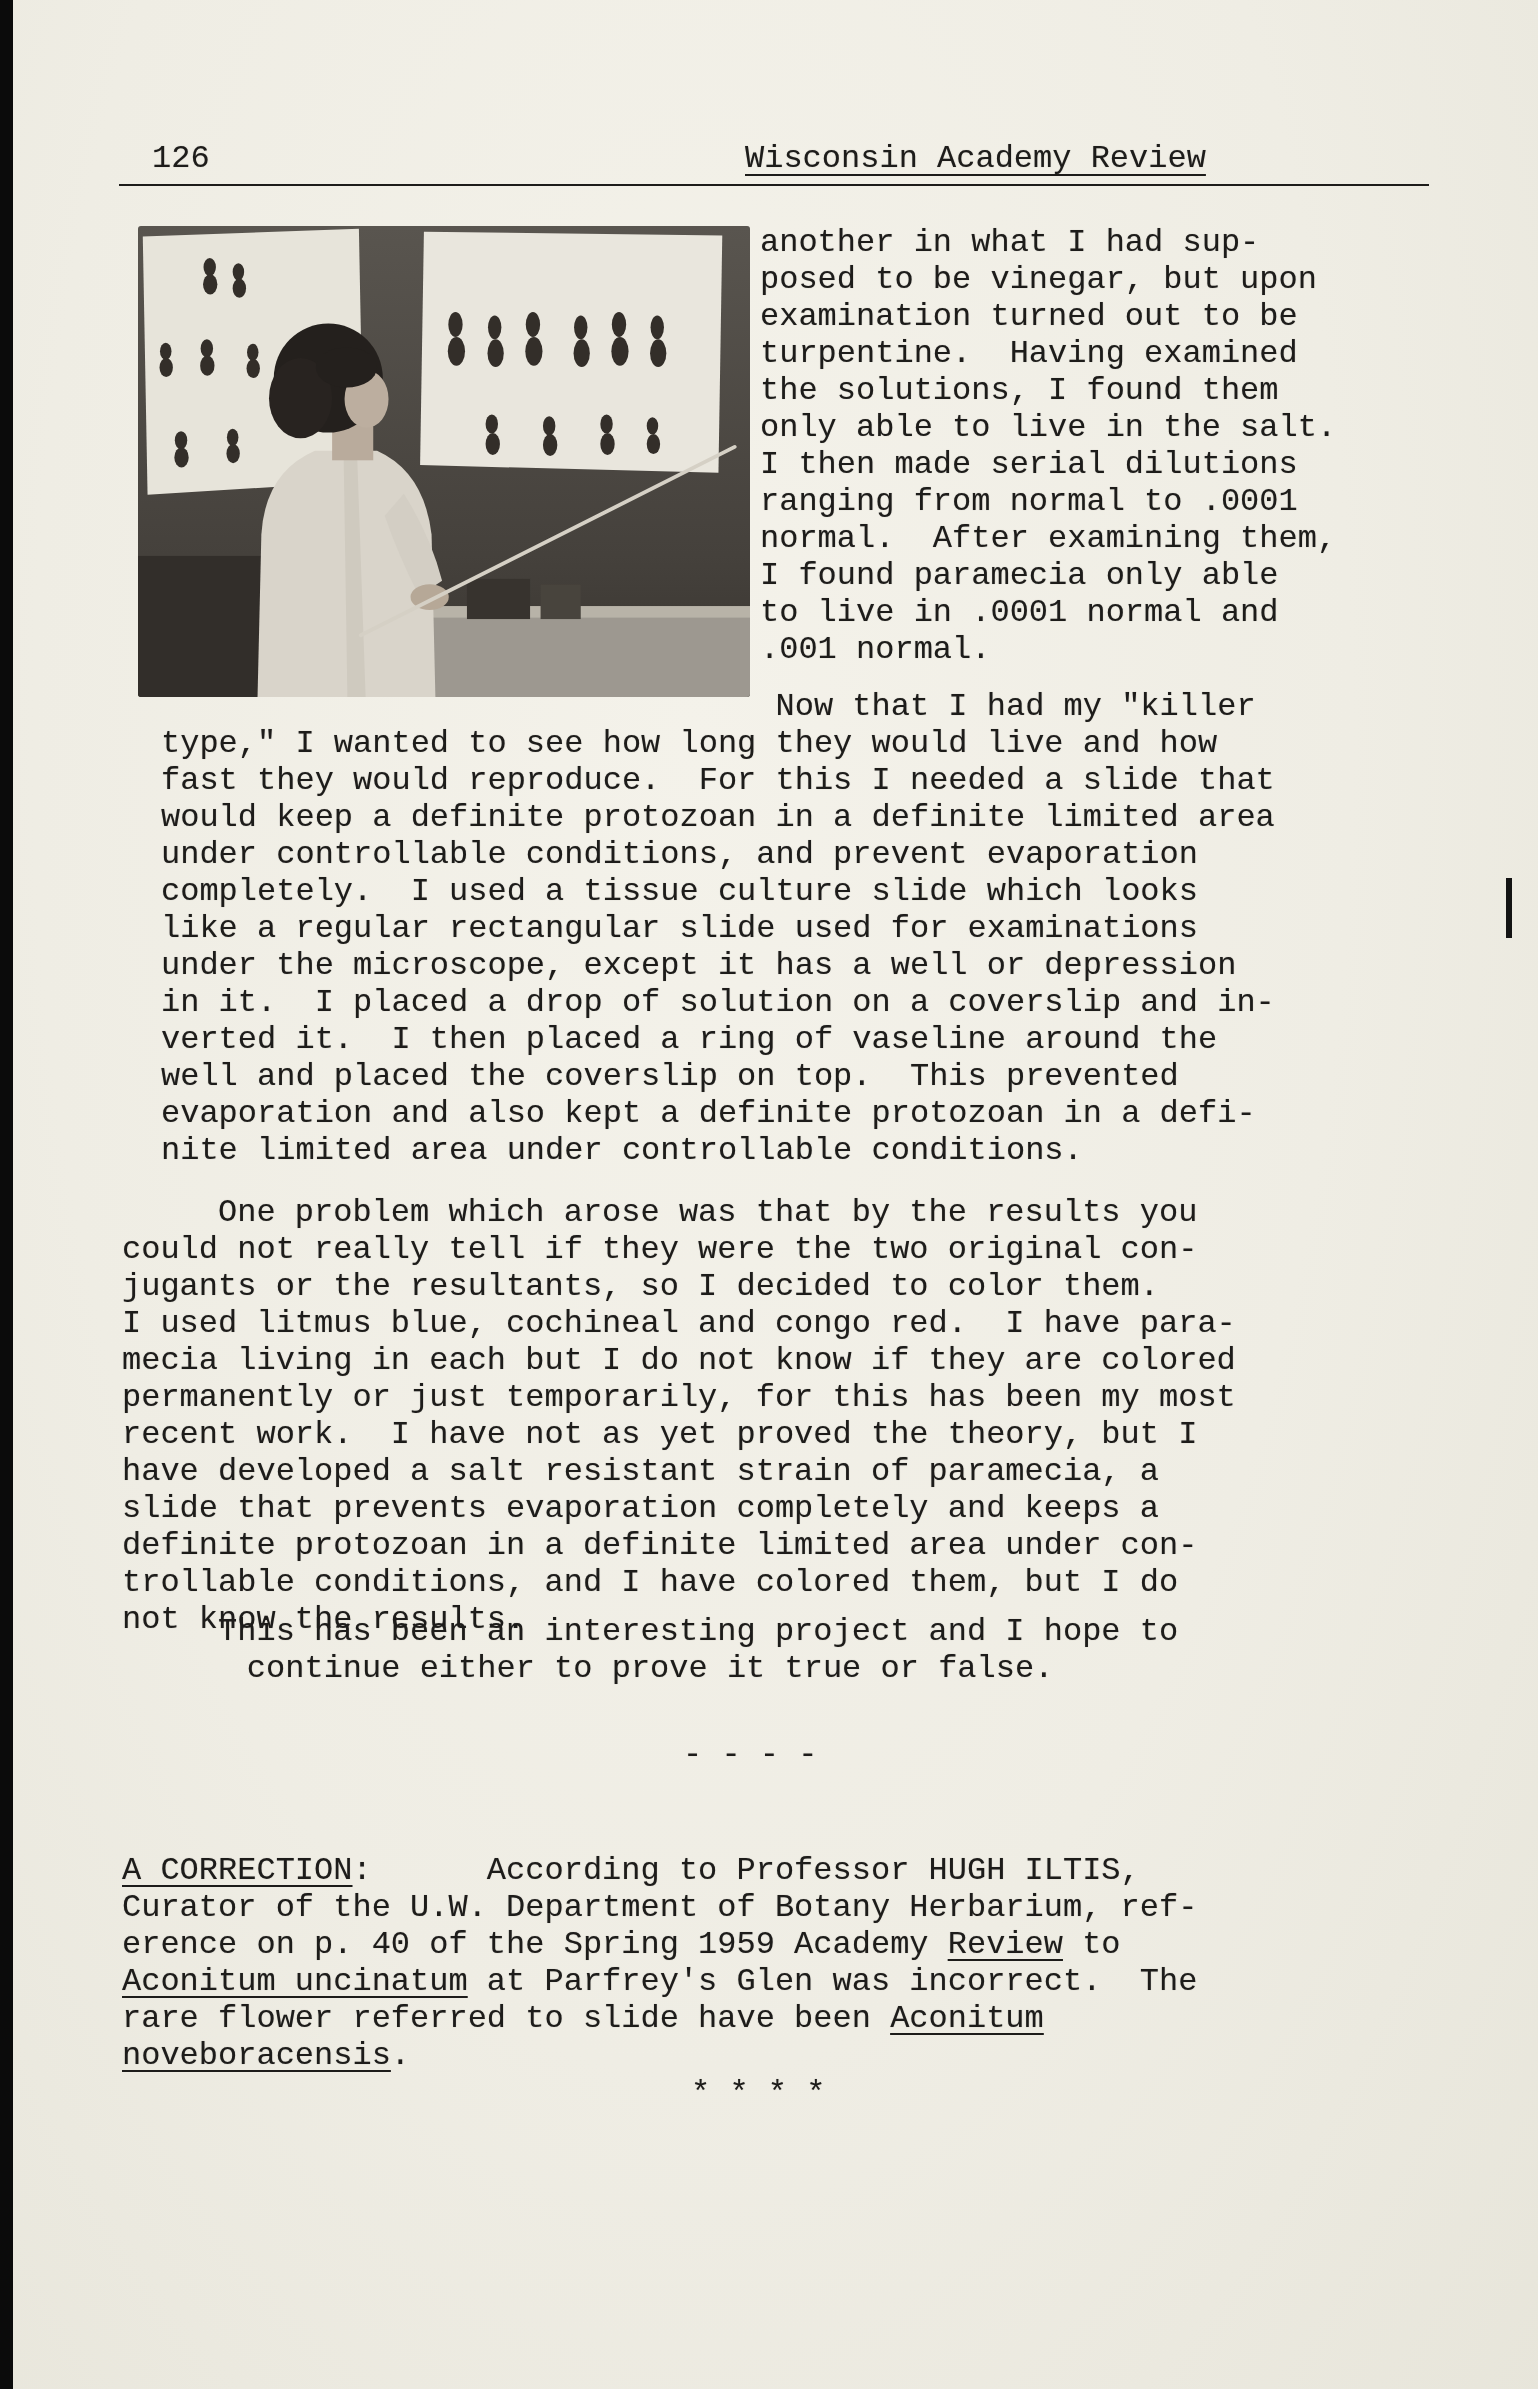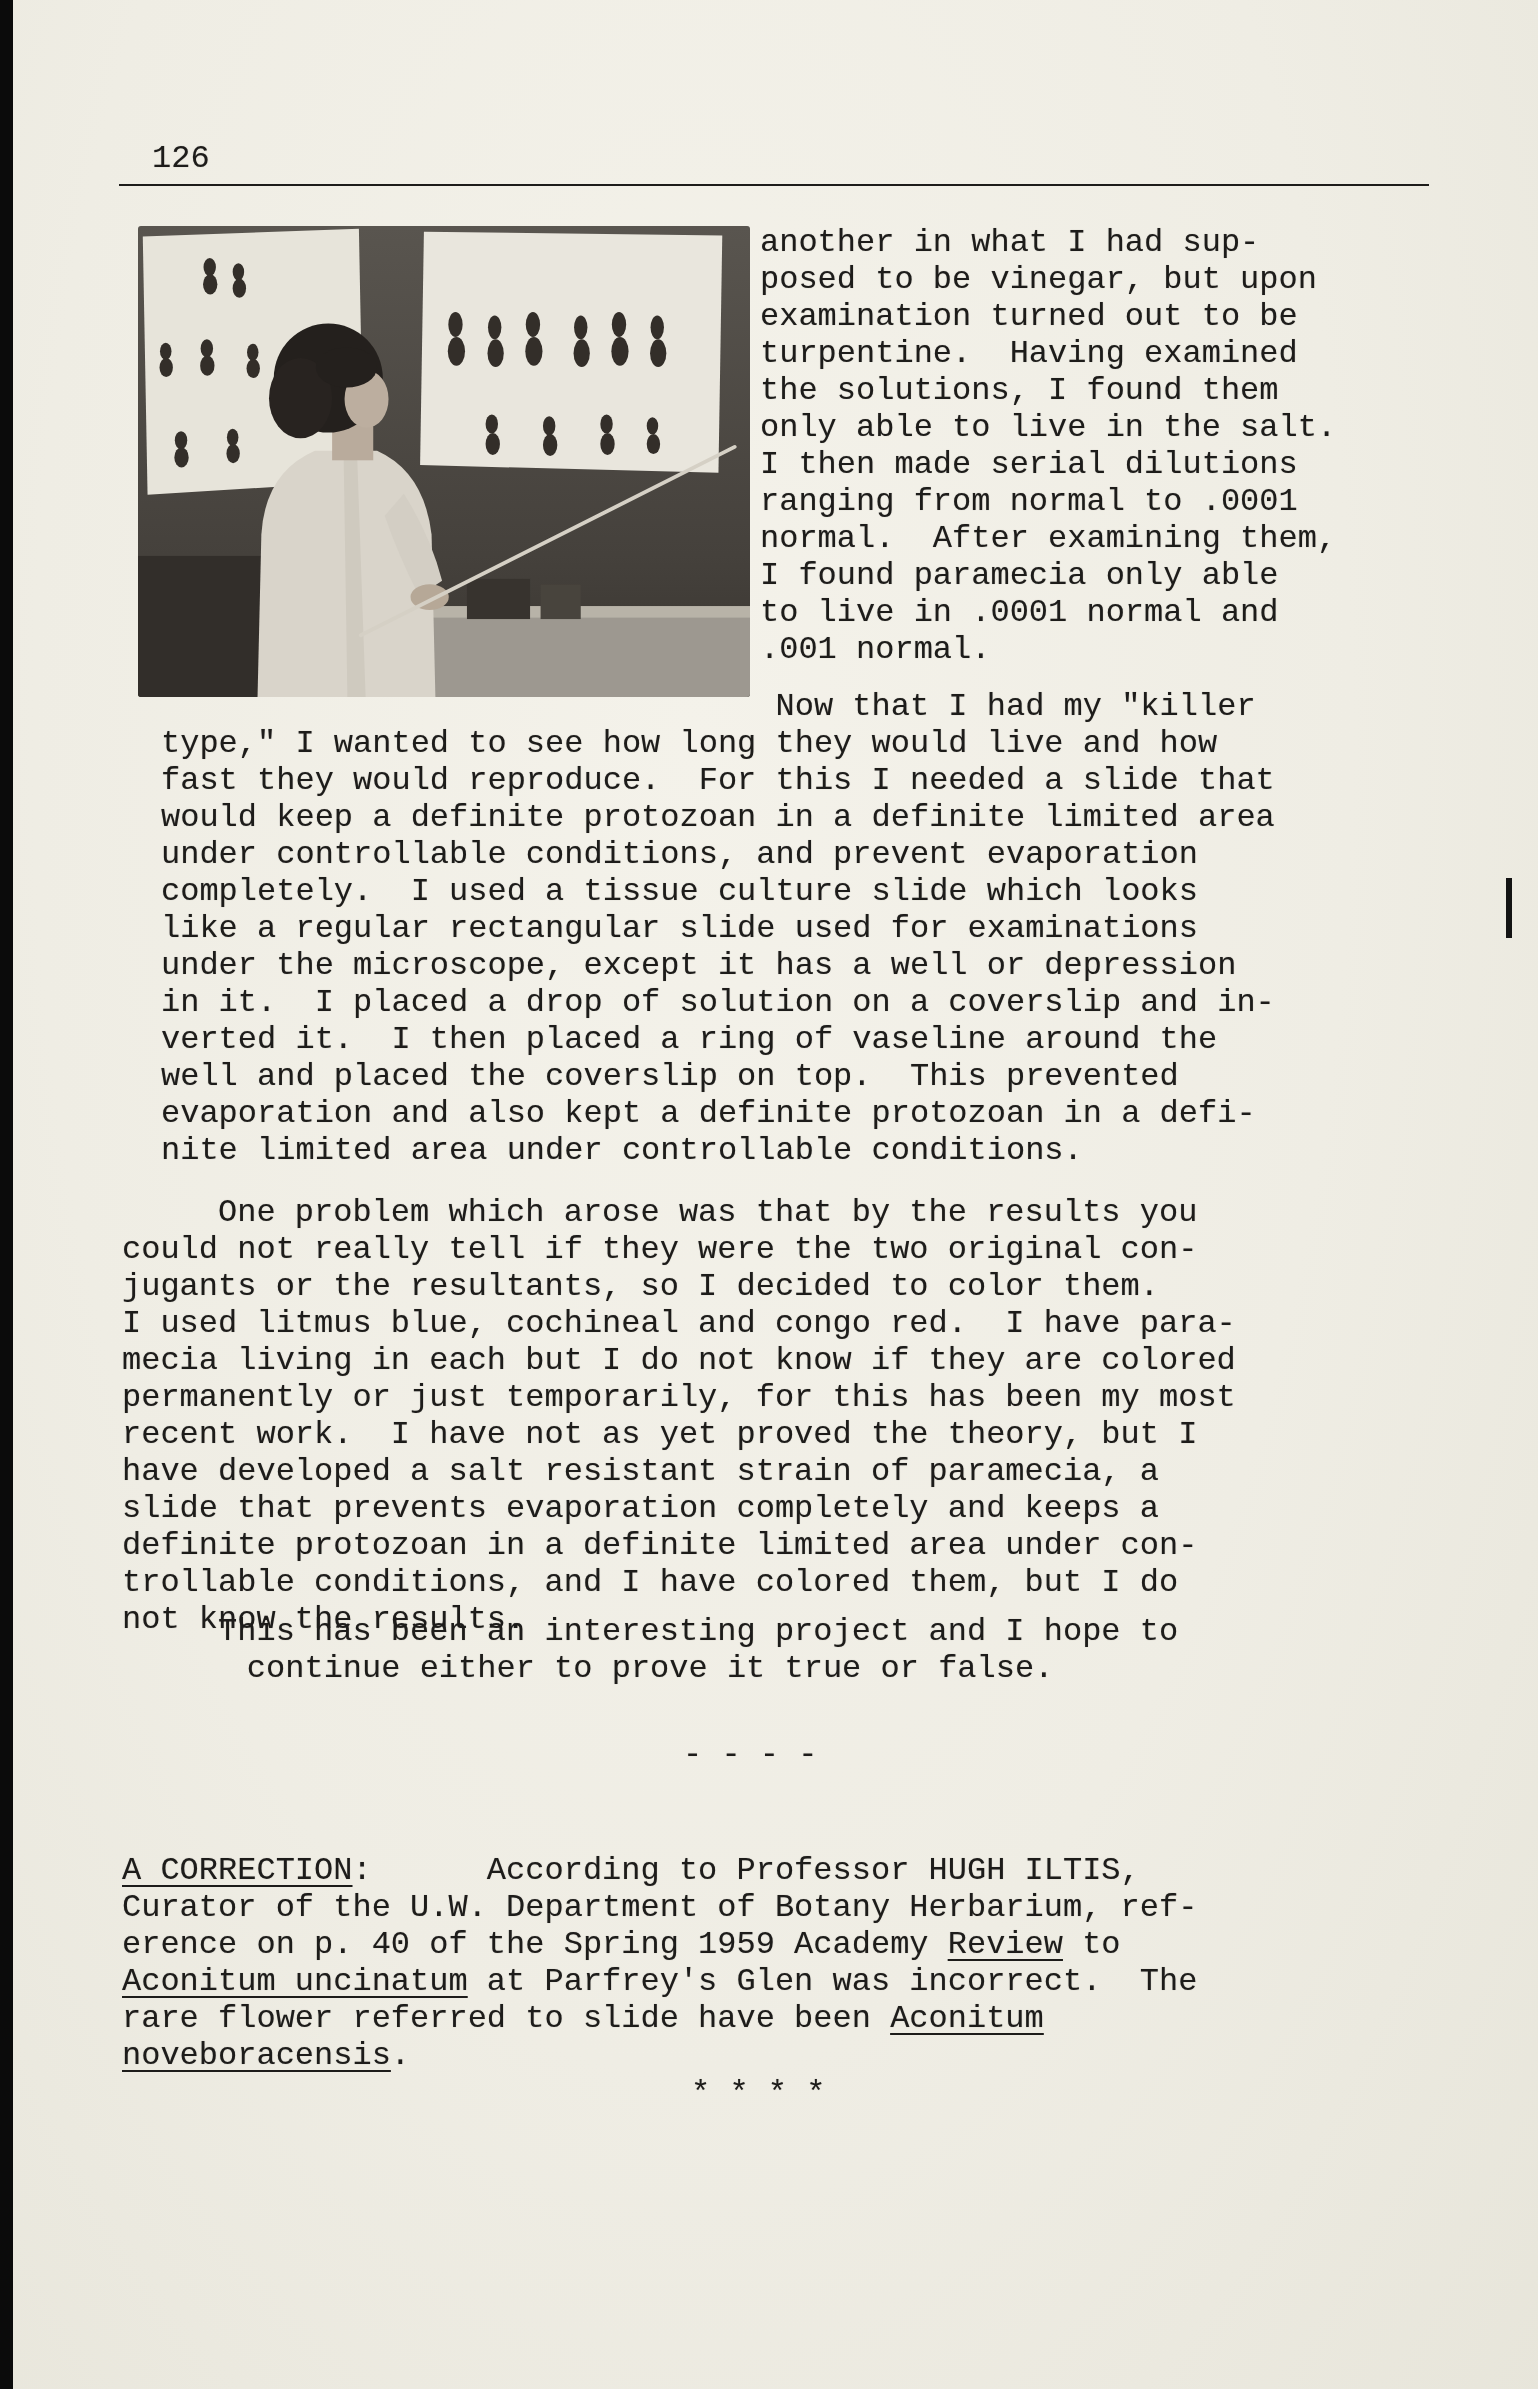--- a/index.html
+++ b/index.html
@@ -51,20 +51,21 @@
 
   .edge-left      { position: absolute; left: 0; top: 0; width: 13.4px; height: 100%; background: #0b0b0b; }
   .artifact-right { position: absolute; left: 1506px; top: 878px; width: 5.7px; height: 60px; background: #131313; }
 </style>
 </head>
 <body>
 
 <div class="page">
 
   <div class="txt page-number">126</div>
+  <div class="txt journal-title">Wisconsin Academy Review</div>
   <div class="header-rule"></div>
 
   <div class="photo">
     <svg viewBox="0 0 1280 985" preserveAspectRatio="none">
       <defs>
         <linearGradient id="wallg" x1="0" y1="0" x2="0" y2="1">
           <stop offset="0" stop-color="#59554f"></stop>
           <stop offset="0.7" stop-color="#45413c"></stop>
           <stop offset="1" stop-color="#38342f"></stop>
         </linearGradient>

